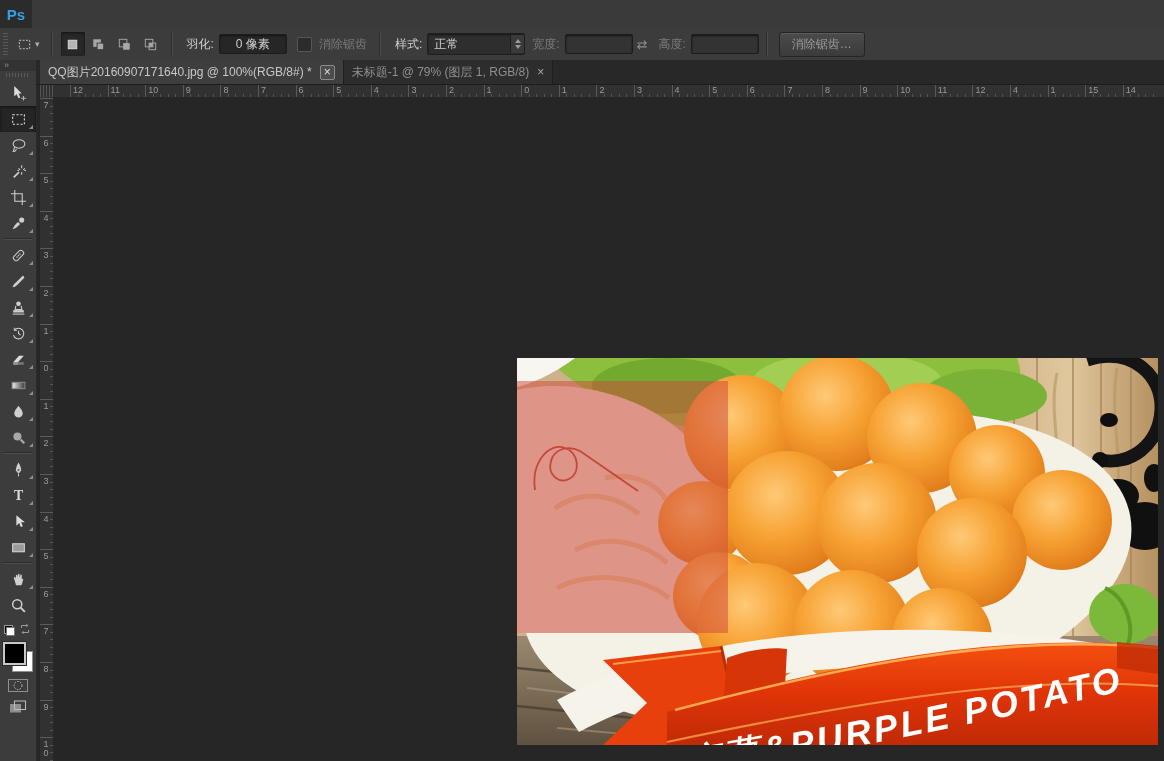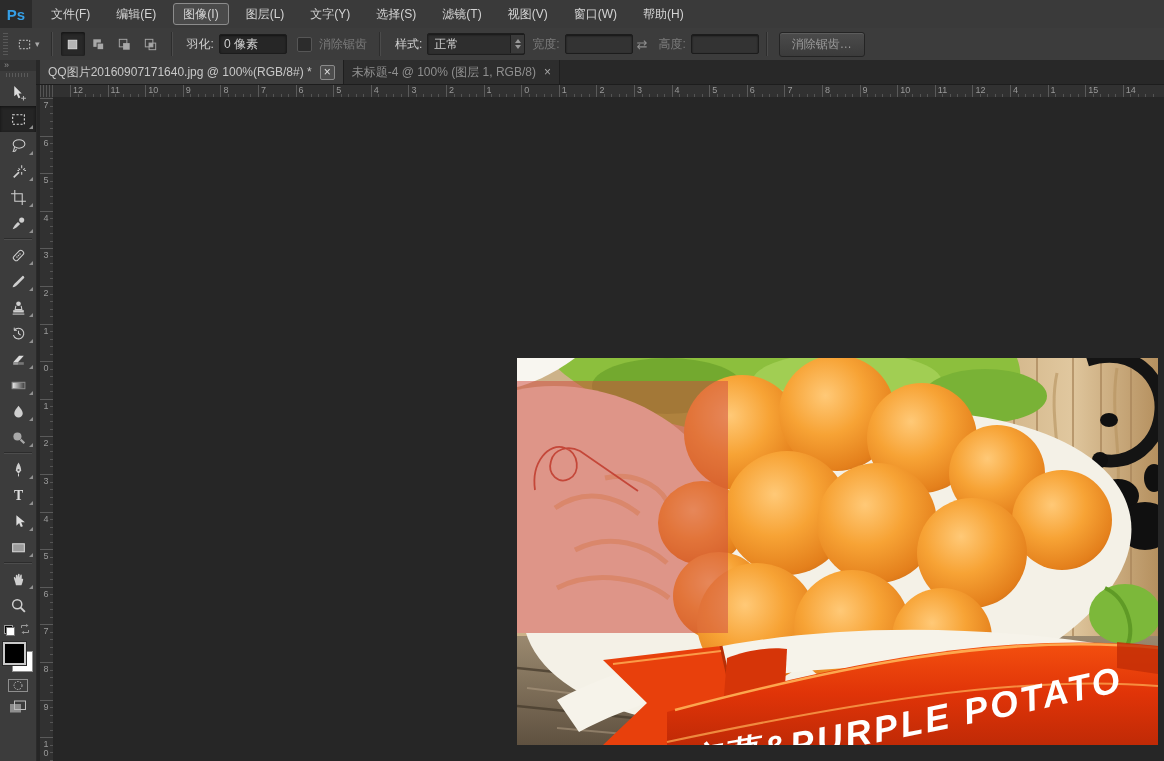--- a/index.html
+++ b/index.html
@@ -21,21 +21,21 @@
             background:repeating-linear-gradient(0deg,#585858 0 1px,transparent 1px 3px);}
   .opt-sep{width:1px;height:24px;background:#2d2d2d;border-right:1px solid #4b4b4b;margin:0 7px;}
   .preset{display:flex;align-items:center;gap:3px;padding:2px 4px;}
   .caret{font-size:9px;color:#aaa;}
   .mode-btn{width:24px;height:24px;display:flex;align-items:center;justify-content:center;border-radius:2px;margin:0 1px;}
   .mode-btn.pressed{background:#282828;box-shadow:inset 0 1px 3px #101010;}
   .opt-label{color:#cfcfcf;margin:0 5px 0 7px;white-space:nowrap;}
   .opt-label.disabled{color:#7b7b7b;}
   .opt-input{width:58px;height:18px;background:#262626;border:1px solid #1c1c1c;border-radius:2px;
              box-shadow:inset 0 1px 2px #141414;color:#cfcfcf;font-size:12px;padding:0 4px;
-             font-family:"Liberation Sans",sans-serif;}
+             font-family:"Liberation Sans",sans-serif;text-align:center;}
   .opt-input:disabled{background:#333;color:#777;}
   .checkbox{width:13px;height:13px;background:#2c2c2c;border:1px solid #565656;border-radius:2px;
             display:inline-block;margin-left:10px;}
   .dropdown{display:flex;align-items:center;width:96px;height:20px;background:#2e2e2e;
             border:1px solid #1e1e1e;border-radius:2px;box-shadow:inset 0 1px 2px #161616;}
   .dropdown .val{flex:1;padding-left:6px;color:#d0d0d0;}
   .spin{width:13px;height:18px;border-left:1px solid #1e1e1e;display:flex;flex-direction:column;
         align-items:center;justify-content:center;gap:2px;background:#3a3a3a;}
   .spin i{width:0;height:0;border-left:3px solid transparent;border-right:3px solid transparent;}
   .spin .up{border-bottom:4px solid #9a9a9a;}
@@ -95,32 +95,20 @@
   #canvas{position:absolute;left:53px;top:97px;right:0;bottom:0;background:#262626;overflow:hidden;}
   #doc-image{position:absolute;left:464px;top:261px;width:641px;height:387px;display:block;}
 </style>
 </head>
 <body>
 
 <div id="app">
 
   <div id="menu-bar">
     <div id="ps-logo">Ps</div>
-    <div id="menu-items">
-        <div class="menu-item">文件(F)</div>
-        <div class="menu-item">编辑(E)</div>
-        <div class="menu-item active">图像(I)</div>
-        <div class="menu-item">图层(L)</div>
-        <div class="menu-item">文字(Y)</div>
-        <div class="menu-item">选择(S)</div>
-        <div class="menu-item">滤镜(T)</div>
-        <div class="menu-item">视图(V)</div>
-        <div class="menu-item">窗口(W)</div>
-        <div class="menu-item">帮助(H)</div>
-      </div>
   </div>
 
   <div id="options-bar">
     <div class="opt-grip"></div>
     <div class="preset">
       <svg width="15" height="15" viewBox="0 0 16 16">
         <rect x="2.5" y="3.5" width="11" height="9" fill="none" stroke="#cfcfcf" stroke-dasharray="2 1.6"></rect>
       </svg>
       <span class="caret">▾</span>
     </div>
@@ -355,21 +343,21 @@
         </svg>
     </div>
   </div>
 
   <div id="tab-bar">
       <div class="doc-tab active">
         <span class="tab-title">QQ图片20160907171640.jpg @ 100%(RGB/8#) *</span>
         <span class="tab-close boxed">×</span>
       </div>
       <div class="doc-tab">
-        <span class="tab-title">未标题-4 @ 100% (图层 1, RGB/8)</span>
+        <span class="tab-title">未标题-1 @ 79% (图层 1, RGB/8)</span>
         <span class="tab-close">×</span>
       </div>
     </div>
 
   <div id="ruler-corner"></div>
   <div id="ruler-top">
       <i class="tickv" style="left: 17px;"></i>
       <i class="tickm" style="left: 24.52px;"></i>
       <i class="tickm" style="left: 32.04px;"></i>
       <i class="tickm" style="left: 39.56px;"></i>

